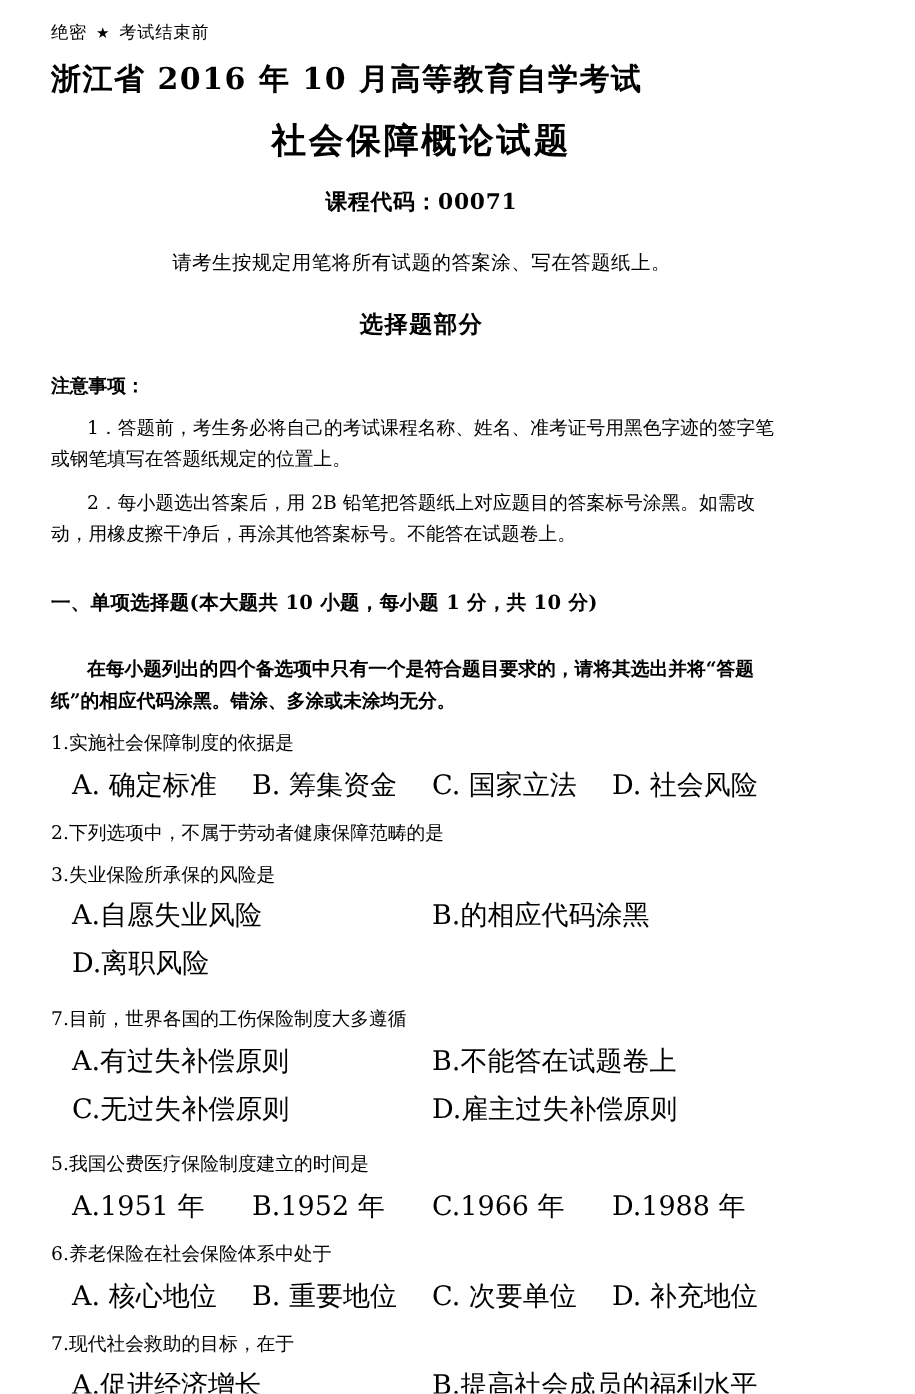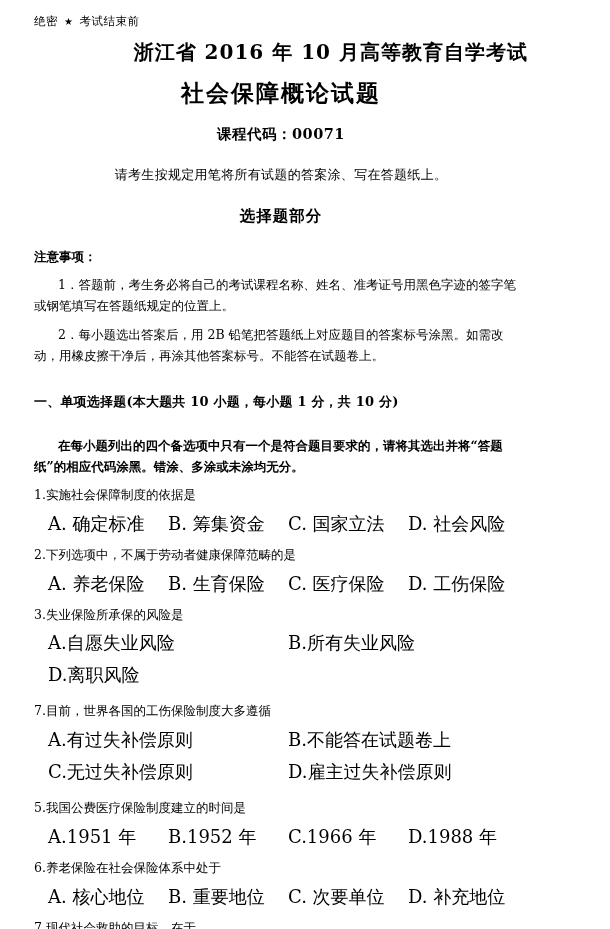--- a/index.html
+++ b/index.html
@@ -26,21 +26,21 @@
     font-size: 11.5px;
     letter-spacing: 0.5px;
     margin-bottom: 10px;
     white-space: nowrap;
   }
   .secret-line .star {
     margin: 0 6px;
     font-size: 10px;
   }
   .title1 {
-    text-align: right;
+    text-align: left;
     font-size: 20px;
     font-weight: bold;
     letter-spacing: 1px;
     margin-top: 8px;
   }
   .title2 {
     text-align: center;
     font-size: 23px;
     font-weight: bold;
     letter-spacing: 2px;
@@ -159,31 +159,25 @@
 
   <div class="q">1.实施社会保障制度的依据是</div>
   <div class="opts cols4">
     <span>A. 确定标准</span>
     <span>B. 筹集资金</span>
     <span>C. 国家立法</span>
     <span>D. 社会风险</span>
   </div>
 
   <div class="q">2.下列选项中，不属于劳动者健康保障范畴的是</div>
-  <div class="opts cols4">
-    <span>A. 养老保险</span>
-    <span>B. 生育保险</span>
-    <span>C. 医疗保险</span>
-    <span>D. 工伤保险</span>
-  </div>
 
   <div class="q">3.失业保险所承保的风险是</div>
   <div class="opts cols2">
     <span>A.自愿失业风险</span>
-    <span>B.所有失业风险</span>
+    <span>B.的相应代码涂黑</span>
     <span>D.离职风险</span>
   </div>
 
   <div class="q">7.目前，世界各国的工伤保险制度大多遵循</div>
   <div class="opts cols2">
     <span>A.有过失补偿原则</span>
     <span>B.不能答在试题卷上</span>
     <span>C.无过失补偿原则</span>
     <span>D.雇主过失补偿原则</span>
   </div>

